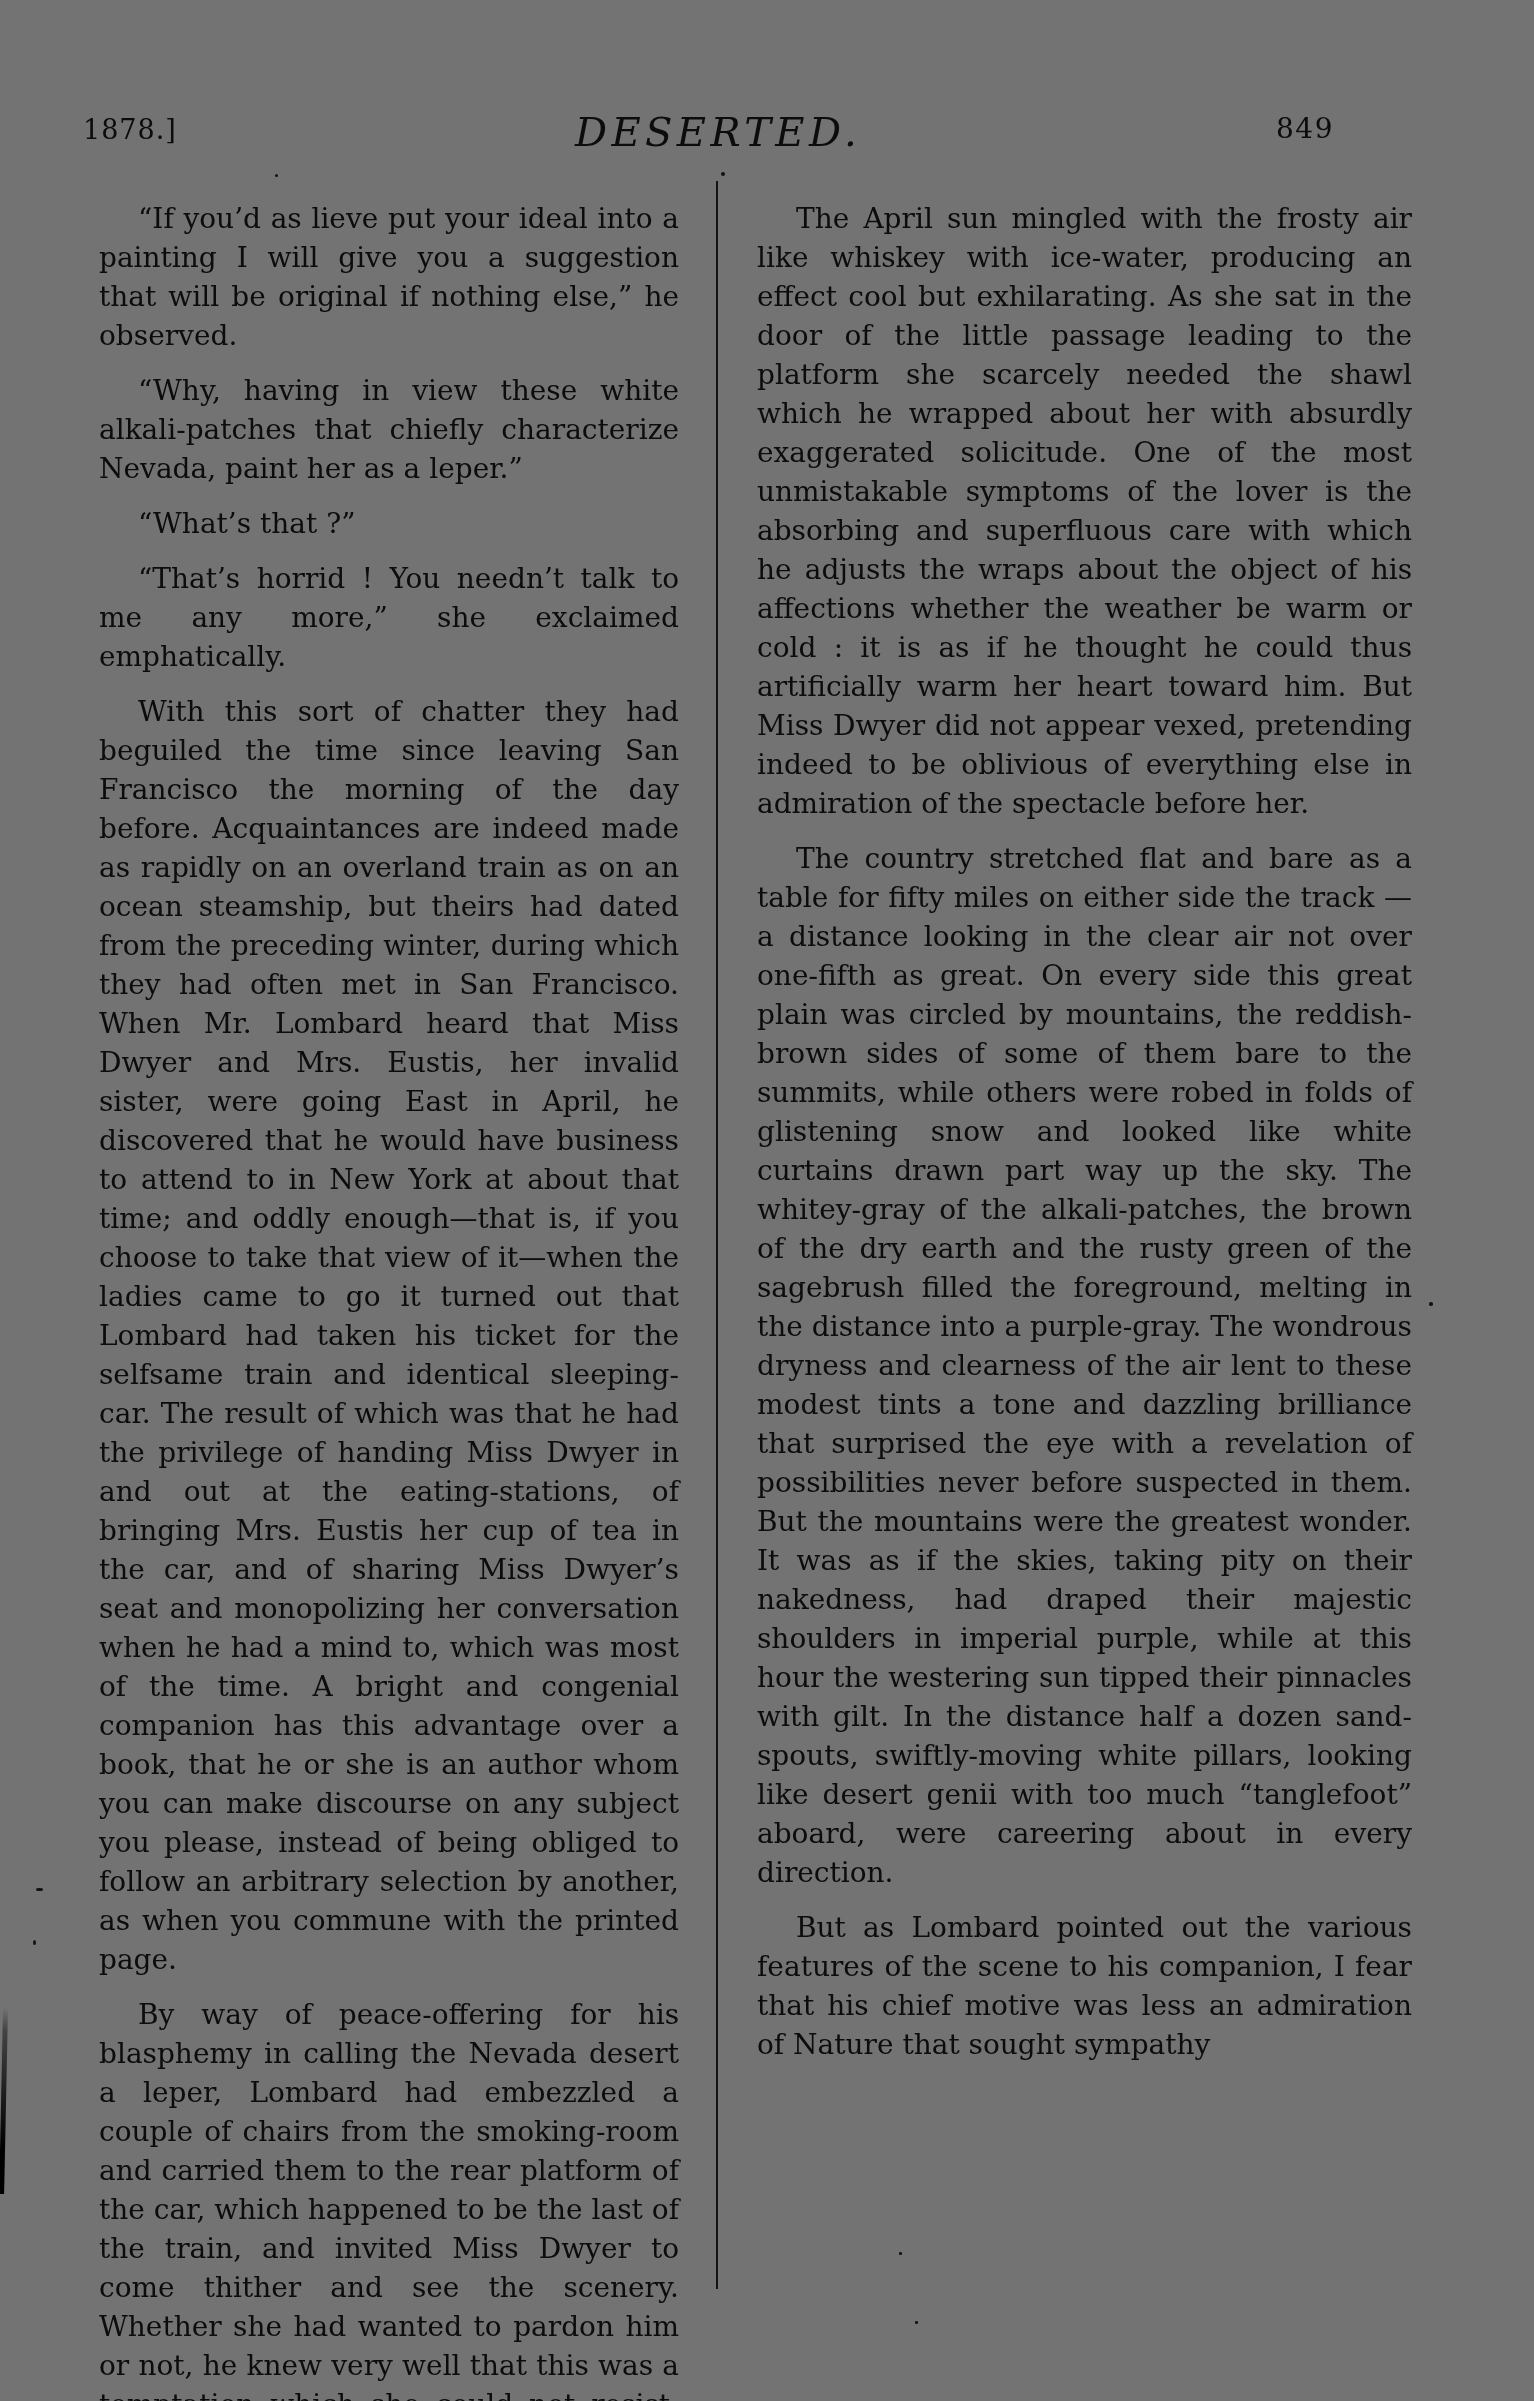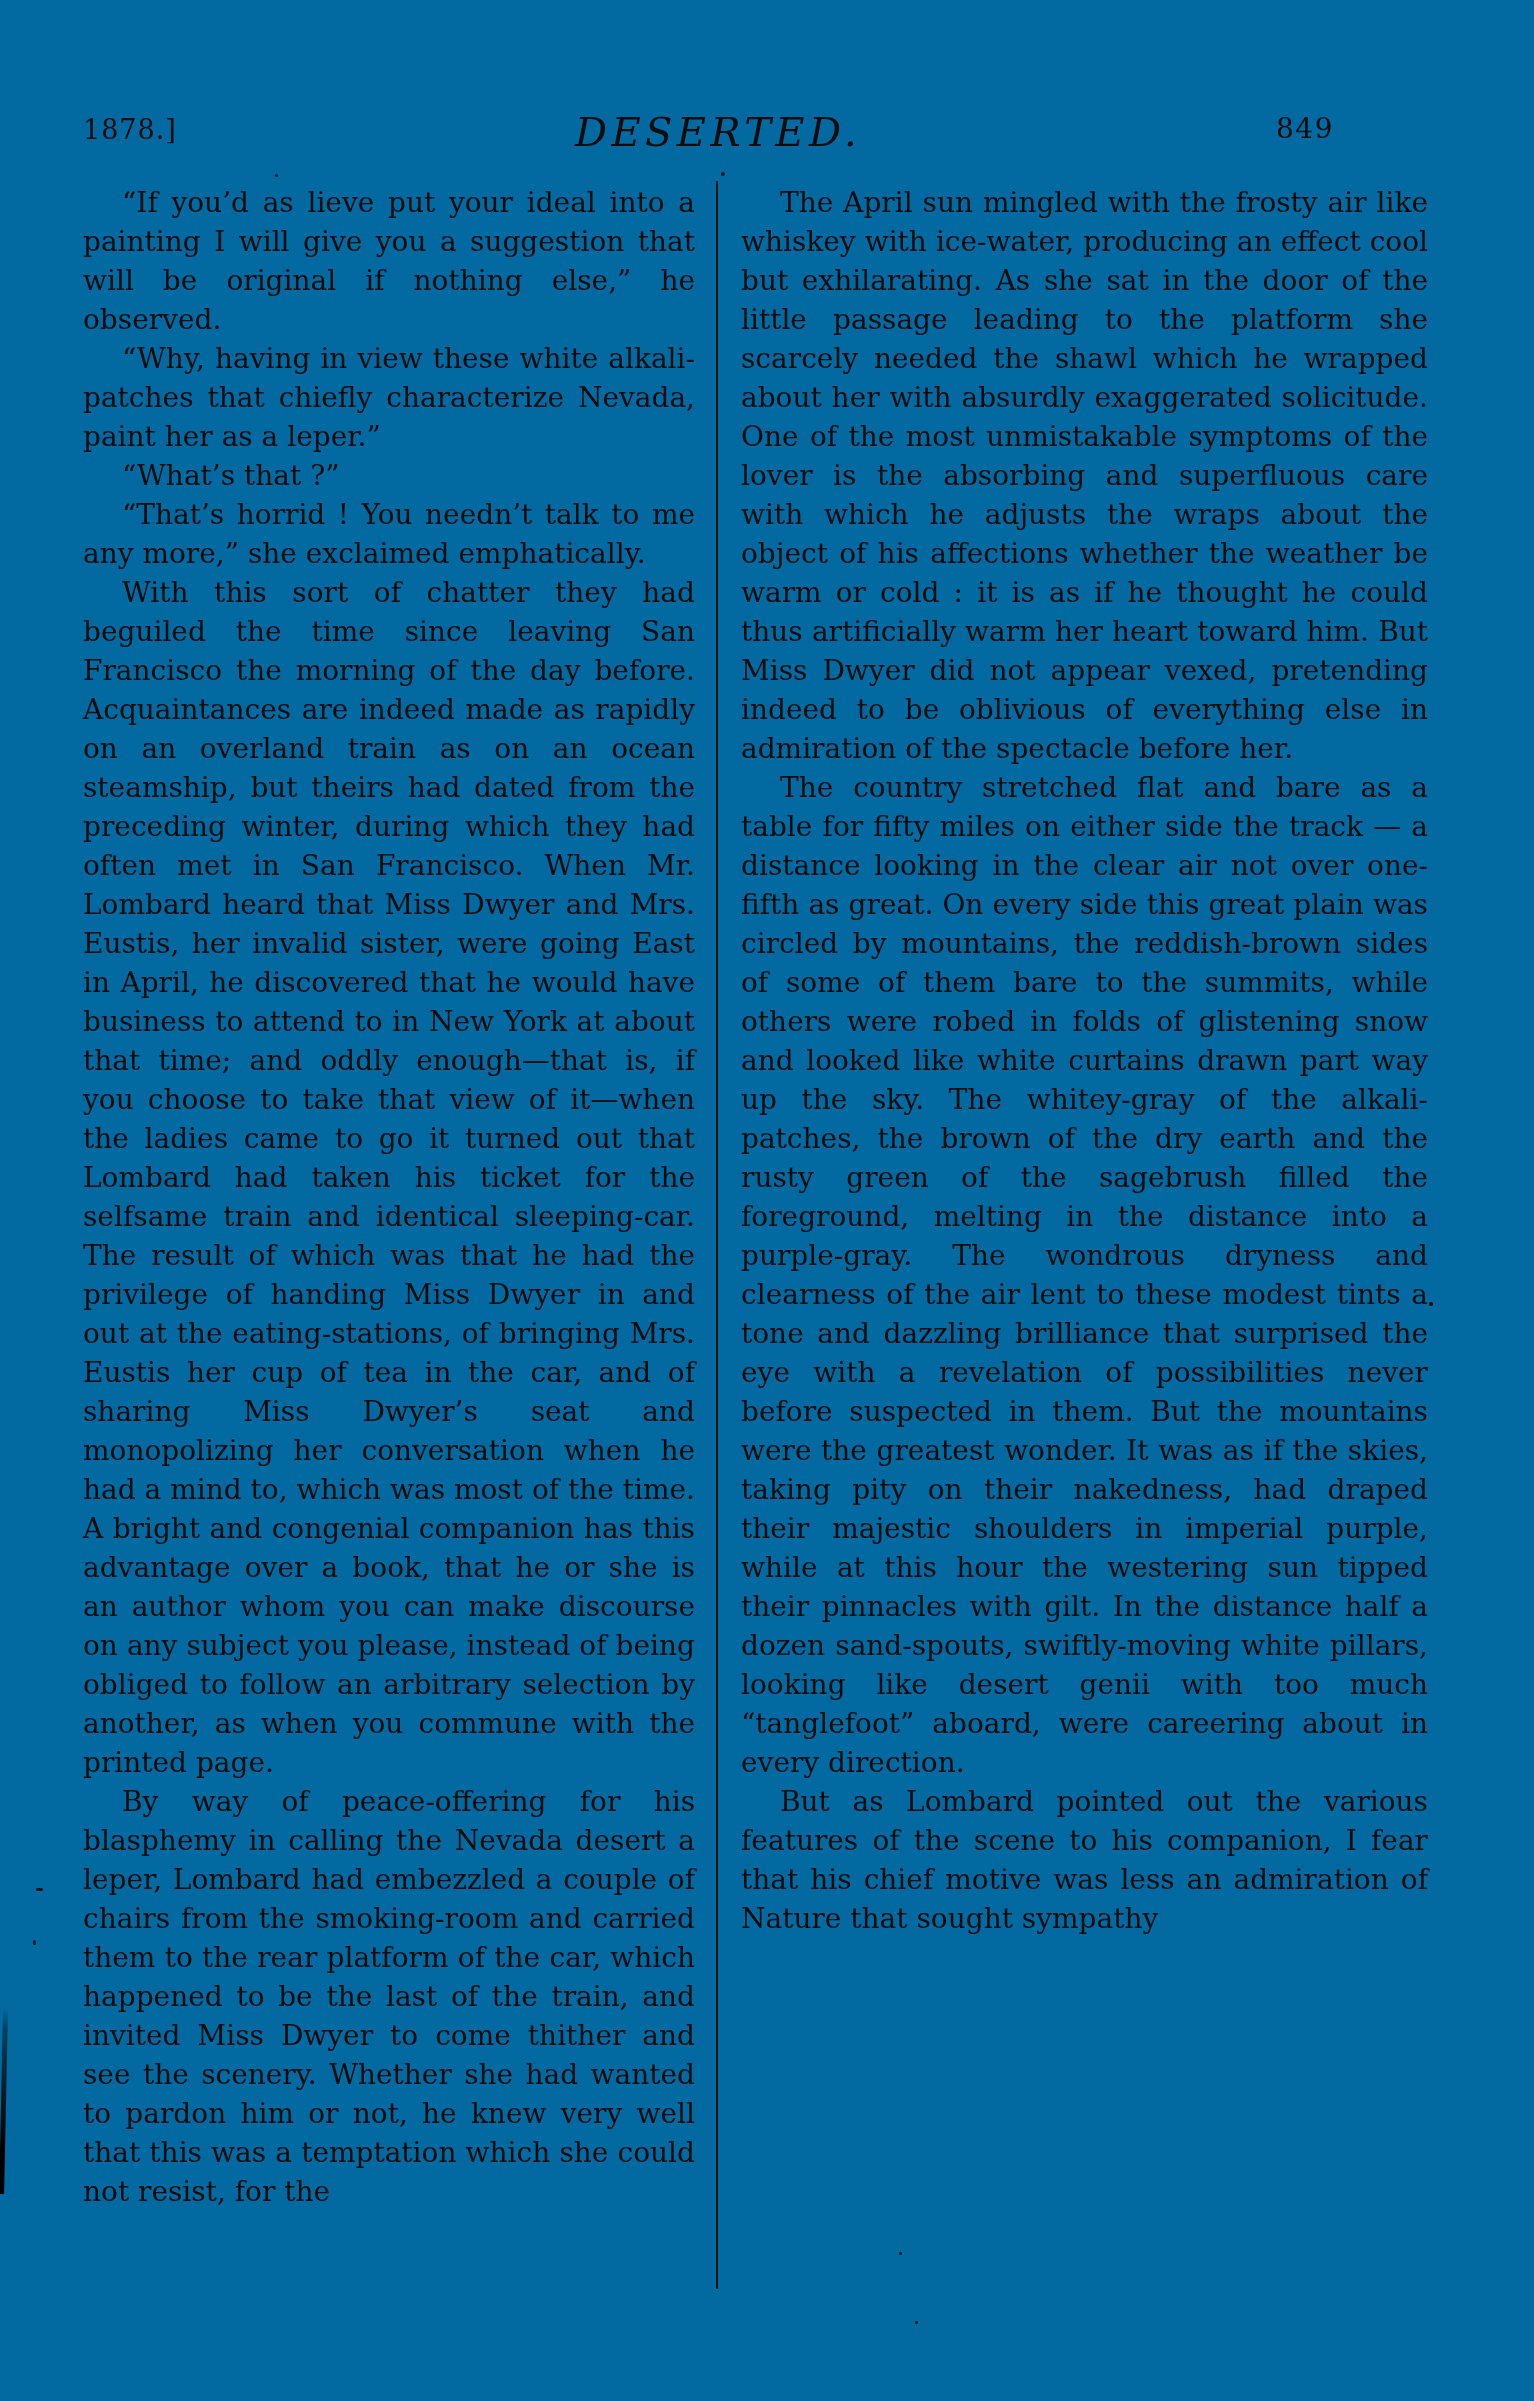--- a/index.html
+++ b/index.html
@@ -4,21 +4,21 @@
 <style>
   html, body {
     margin: 0;
     padding: 0;
     background: #ffffff;
   }
   .page {
     position: relative;
     width: 1535px;
     height: 2401px;
-    background: #0369a1;
+    background: #737373;
     color: #0c0c0c;
     font-family: "DejaVu Serif", "Liberation Serif", serif;
     overflow: hidden;
   }
   .page-header { position: absolute; top: 0; left: 0; width: 100%; height: 163px; }
   .year-label {
     position: absolute;
     left: 83px;
     top: 114px;
     font-size: 27px;
@@ -54,21 +54,21 @@
     font-size: 28px;
     line-height: 39px;
   }
   .column.right {
     left: 741px;
     width: 687px;
     font-size: 28px;
     line-height: 39px;
   }
   .column p {
-    margin: 0;
+    margin: 16px;
     text-indent: 39px;
   }
   .column p.no-indent { text-indent: 0; }
   .column-divider {
     position: absolute;
     left: 716px;
     top: 181px;
     width: 1.5px;
     height: 2108px;
     background: #141414;

